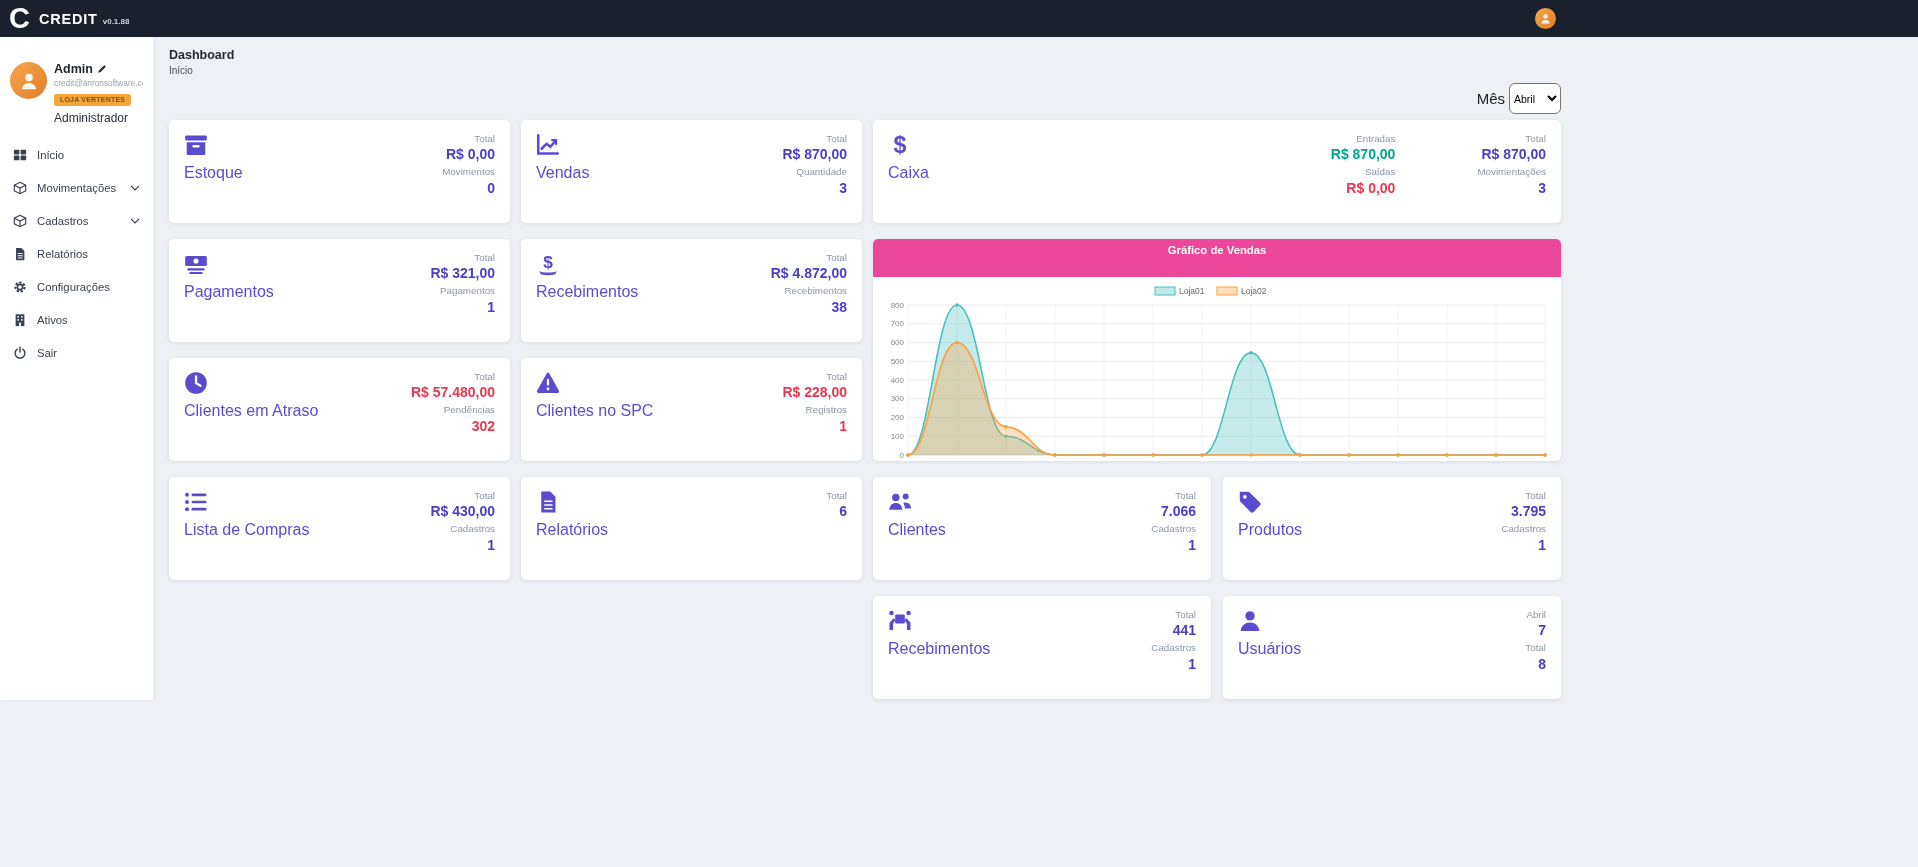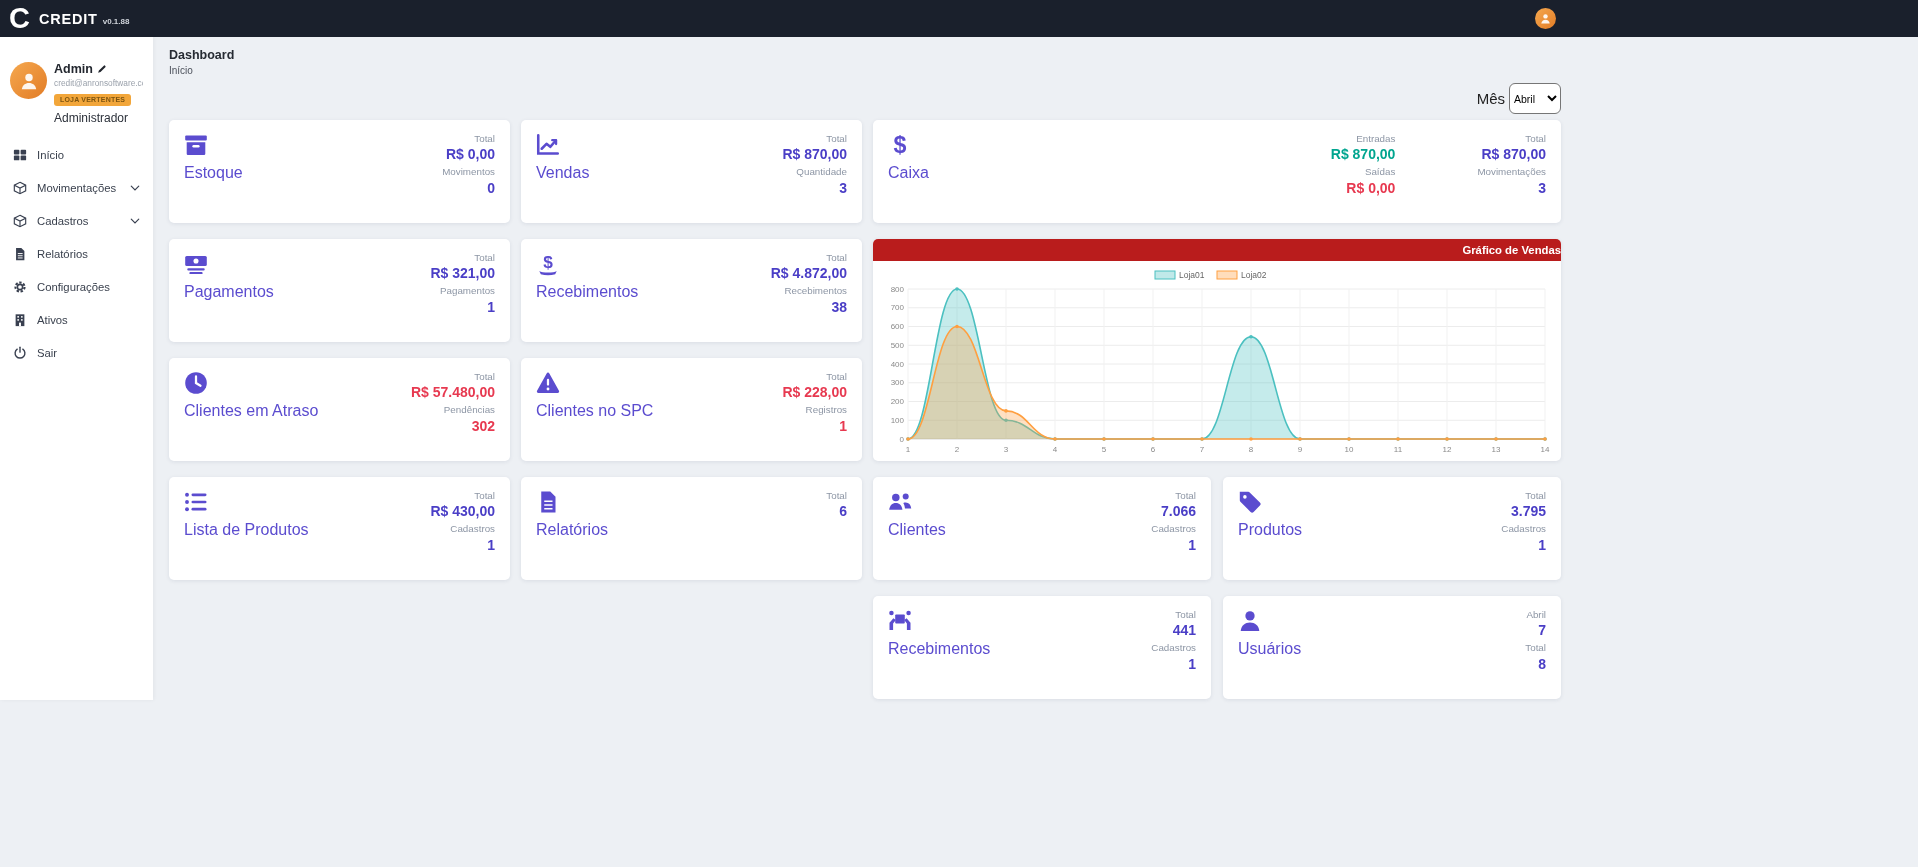--- a/index.html
+++ b/index.html
@@ -60,21 +60,21 @@
   .card-title { font-size:16px; color:#5b4ccf; margin-top:7px; white-space:nowrap; }
   .card-stats { text-align:right; }
   .stat-label { font-size:9.8px; color:#8d96a5; line-height:1.25; }
   .stat-value { font-size:14px; font-weight:700; line-height:1.3; margin-bottom:3px; }
   .c-purple { color:#4a3ec6; }
   .c-red    { color:#e73950; }
   .c-green  { color:#00a58f; }
   .caixa-cols { display:flex; gap:82px;justify-content:flex-end; }
   
   .chart-panel { background:#fff; border-radius:5px; overflow:hidden; box-shadow:0 1px 4px rgba(25,35,65,.09); height:222px; }
-  .chart-header { height:22px; line-height:22px; background:#b91c1c; color:#fff; font-size:11.3px; font-weight:700; text-align:right; }
+  .chart-header { height:38px; line-height:22px; background:#ec4899; color:#fff; font-size:11.3px; font-weight:700; text-align:center; }
   .chart-body { padding:4px 8px; }
   .chart-body text { font-family:"Liberation Sans", sans-serif; }
 </style>
 </head>
 <body>
 
 <div class="topbar">
   <div class="logo">C</div>
   <div class="app-name">CREDIT</div>
   <div class="app-version">v0.1.88</div>
@@ -347,21 +347,21 @@
       <span class="card-icon">
               <svg viewBox="0 0 16 16" fill="currentColor">
                 <circle cx="2" cy="3.2" r="1.3"></circle>
                 <circle cx="2" cy="8" r="1.3"></circle>
                 <circle cx="2" cy="12.8" r="1.3"></circle>
                 <rect x="5" y="2.3" width="10" height="1.8" rx="0.9"></rect>
                 <rect x="5" y="7.1" width="10" height="1.8" rx="0.9"></rect>
                 <rect x="5" y="11.9" width="10" height="1.8" rx="0.9"></rect>
               </svg>
             </span>
-      <div class="card-title">Lista de Produtos</div>
+      <div class="card-title">Lista de Compras</div>
     </div>
     <div class="card-stats">
       <div class="stat">
     <div class="stat-label">Total</div>
     <div class="stat-value c-purple">R$ 430,00</div>
   </div>
             <div class="stat">
     <div class="stat-label">Cadastros</div>
     <div class="stat-value c-purple">1</div>
   </div>

